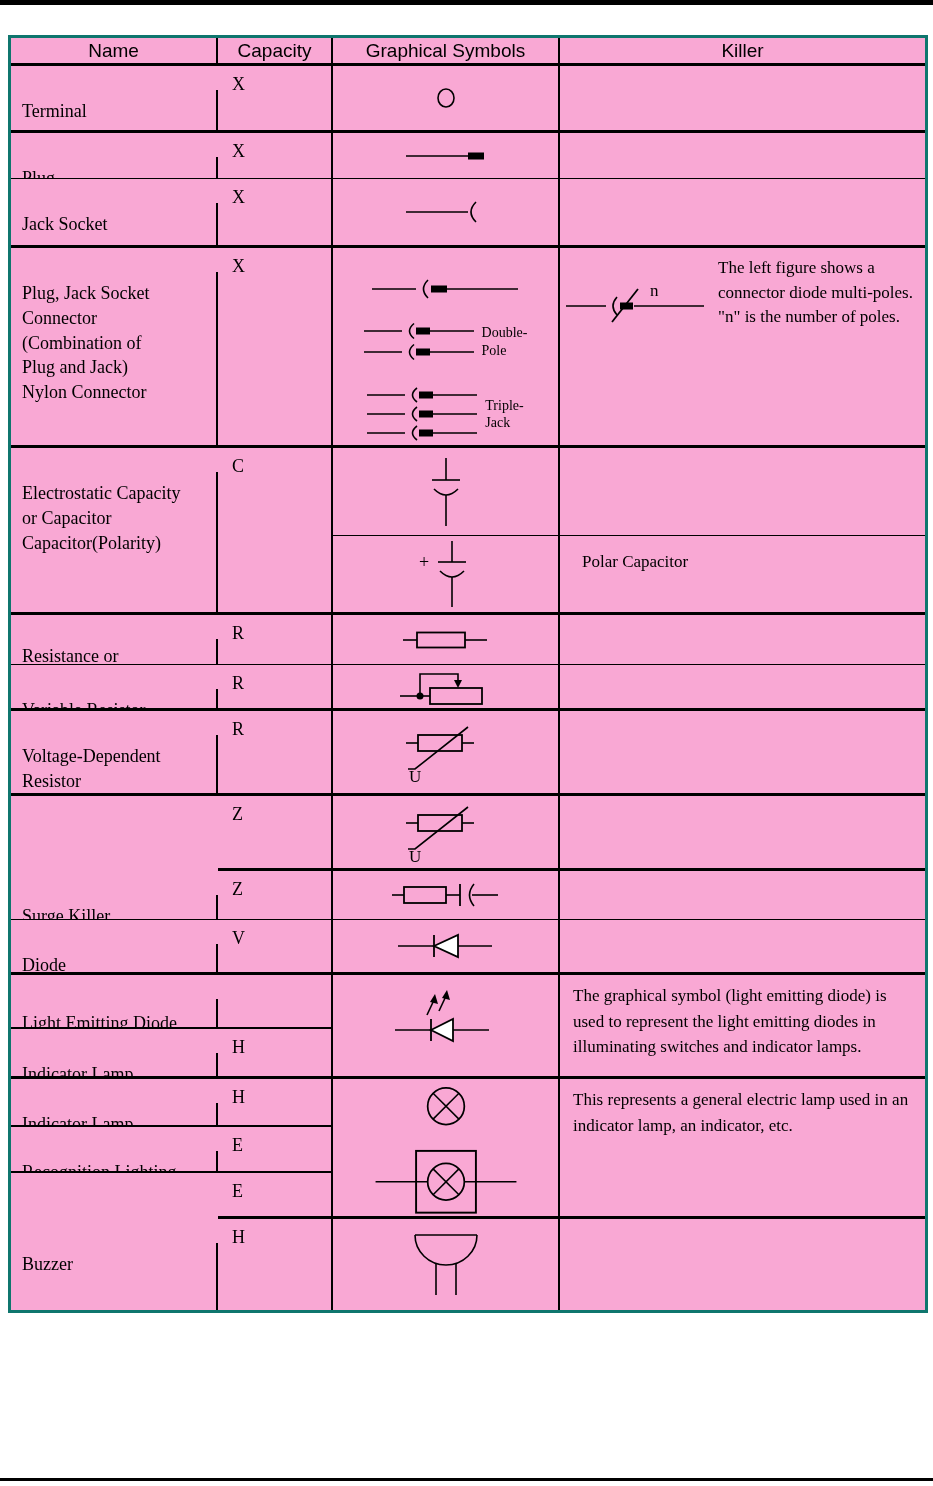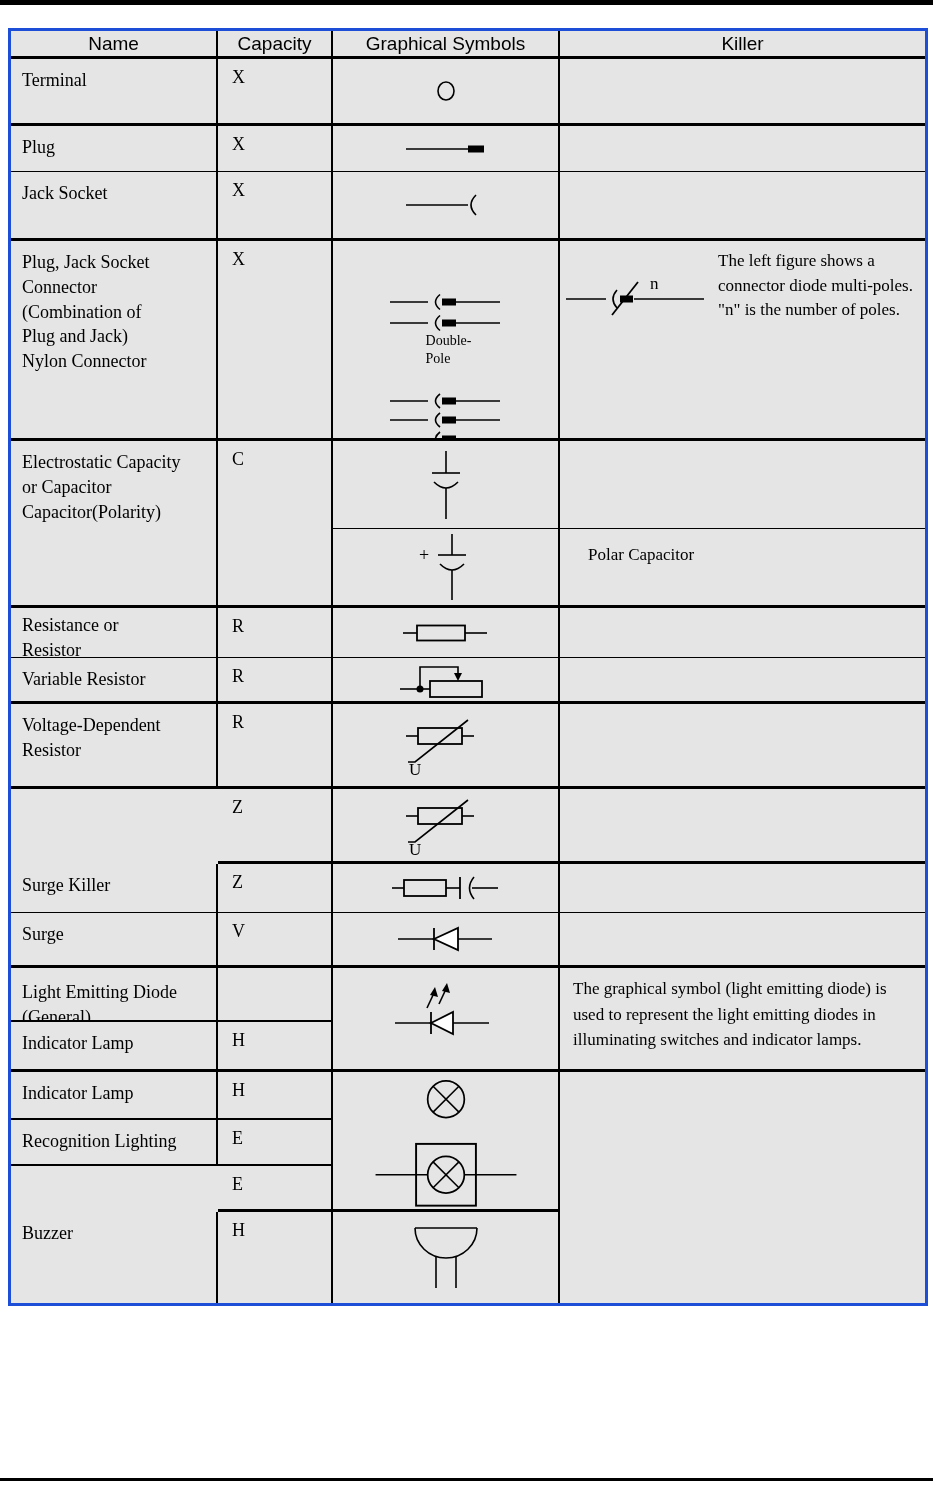--- a/index.html
+++ b/index.html
@@ -1,44 +1,44 @@
 <!DOCTYPE html>
 <html><head>
 <meta charset="utf-8">
 <style>
   html,body{margin:0;padding:0;background:#fff;}
   .page{position:relative;width:933px;height:1486px;background:#ffffff;overflow:hidden;
         font-family:"Liberation Serif",serif;color:#000;}
   .topline{position:absolute;left:0;top:0;width:933px;height:5px;background:#000;}
   .bottomline{position:absolute;left:0;top:1478px;width:933px;height:3px;background:#000;}
 
-  .tbl{position:absolute;left:8px;top:28px;width:920px;border:3px solid #1d4ed8;background:#e5e5e5;
+  .tbl{position:absolute;left:8px;top:35px;width:920px;border:3px solid #0f766e;background:#f9a8d4;
        box-sizing:border-box;display:grid;
        grid-template-columns:207px 115px 227px 1fr;
        grid-template-rows:28px 67px 46px 69px 200px 88px 79px 50px 46px 85px 75px 49px 55px 54px 50px 48px 46px 46px 91px;}
 
   .c{border-right:2px solid #000;border-bottom:2px solid #000;box-sizing:border-box;
      position:relative;overflow:hidden;}
   .lastcol{border-right:none;}
   .bb1{border-bottom-width:1px;}
   .bb3{border-bottom-width:3px;}
   .bb0{border-bottom:none;}
 
   .hd{display:flex;align-items:center;justify-content:center;
       font-family:"Liberation Sans",sans-serif;font-size:19px;}
-  .nm{padding:9px 6px 0 11px;font-size:18px;line-height:1.38;white-space:pre-line;}
+  .nm{padding:9px 6px 0 11px;font-size:18px;line-height:1.38;white-space:pre-line;margin-top:24px;}
   .sy{padding:8px 0 0 14px;font-size:18px;}
   .gf{display:flex;align-items:center;justify-content:center;}
   .gfcol{display:flex;flex-direction:column;align-items:center;justify-content:flex-start;}
   .rm{font-size:17px;line-height:1.5;padding:8px 12px 0 13px;}
   .ml{white-space:pre-line;}
 
   svg{display:block;}
   .sym-stroke{stroke:#000;stroke-width:1.6;fill:none;}
-  .pole-group{display:flex;flex-direction:column;align-items:center;}
+  .pole-group{display:flex;flex-direction:row;align-items:center;}
   .pole-stack{display:flex;flex-direction:column;gap:3px;}
   .pole-label{font-size:14px;line-height:1.25;white-space:pre-line;margin-left:6px;}
   .svgtext{font-family:"Liberation Serif",serif;fill:#000;}
 
   .conn-remark{position:relative;height:100%;}
   .conn-fig{position:absolute;left:6px;top:34px;}
   .conn-text{position:absolute;left:158px;top:8px;width:202px;font-size:17px;line-height:1.45;}
 </style>
 </head>
 <body>
@@ -174,21 +174,21 @@
     <div class="c bb1 lastcol" style="grid-area:6/4"></div>
     <div class="c gf bb3" style="grid-area:7/3">
       <svg width="56" height="66" viewBox="0 0 56 66">
         <text x="1" y="27" font-size="18" class="svgtext">+</text>
         <line x1="34" y1="0" x2="34" y2="21" class="sym-stroke"></line>
         <line x1="20" y1="21" x2="48" y2="21" class="sym-stroke"></line>
         <path d="M22,30 Q34,42 46,30" class="sym-stroke"></path>
         <line x1="34" y1="36" x2="34" y2="66" class="sym-stroke"></line>
       </svg>
     </div>
-    <div class="c rm bb3 lastcol" style="grid-area:7/4;padding-top:13px;padding-left:28px">Polar Capacitor</div>
+    <div class="c rm bb3 lastcol" style="grid-area:7/4;padding-top:13px;padding-left:22px">Polar Capacitor</div>
 
     <div class="c nm ml bb1" style="grid-area:8/1;padding-top:5px">Resistance or
 Resistor</div>
     <div class="c sy bb1" style="grid-area:8/2">R</div>
     <div class="c gf bb1" style="grid-area:8/3">
       <svg width="86" height="20" viewBox="0 0 86 20">
         <line x1="0" y1="10" x2="14" y2="10" class="sym-stroke"></line>
         <rect x="14" y="2.5" width="48" height="15" fill="none" stroke="#000" stroke-width="1.8"></rect>
         <line x1="62" y1="10" x2="84" y2="10" class="sym-stroke"></line>
       </svg>
@@ -241,21 +241,21 @@
         <line x1="0" y1="14" x2="12" y2="14" class="sym-stroke"></line>
         <rect x="12" y="6" width="42" height="16" fill="none" stroke="#000" stroke-width="1.8"></rect>
         <line x1="54" y1="14" x2="68" y2="14" class="sym-stroke"></line>
         <line x1="68" y1="3" x2="68" y2="25" stroke="#000" stroke-width="1.8"></line>
         <path d="M82,3 Q73,14 82,25" class="sym-stroke"></path>
         <line x1="80" y1="14" x2="106" y2="14" class="sym-stroke"></line>
       </svg>
     </div>
     <div class="c bb1 lastcol" style="grid-area:12/4"></div>
 
-    <div class="c nm ml bb3" style="grid-area:13/1">Surge</div>
+    <div class="c nm ml bb3" style="grid-area:13/1">Diode</div>
     <div class="c sy bb3" style="grid-area:13/2">V</div>
     <div class="c gf bb3" style="grid-area:13/3">
       <svg width="96" height="30" viewBox="0 0 96 30">
         <line x1="0" y1="15" x2="94" y2="15" class="sym-stroke"></line>
         <line x1="36" y1="4" x2="36" y2="26" stroke="#000" stroke-width="1.8"></line>
         <polygon points="36,15 60,4 60,26" fill="#fff" stroke="#000" stroke-width="1.8"></polygon>
       </svg>
     </div>
     <div class="c bb3 lastcol" style="grid-area:13/4"></div>
 
@@ -290,20 +290,21 @@
       </svg>
       <svg width="150" height="70" viewBox="0 0 150 70" style="margin-top:21px">
         <rect x="44" y="3" width="62" height="64" fill="none" stroke="#000" stroke-width="2"></rect>
         <circle cx="75" cy="35" r="19" fill="none" stroke="#000" stroke-width="1.8"></circle>
         <line x1="61.6" y1="21.6" x2="88.4" y2="48.4" class="sym-stroke"></line>
         <line x1="88.4" y1="21.6" x2="61.6" y2="48.4" class="sym-stroke"></line>
         <line x1="2" y1="35" x2="56" y2="35" class="sym-stroke"></line>
         <line x1="94" y1="35" x2="148" y2="35" class="sym-stroke"></line>
       </svg>
     </div>
+    <div class="c rm bb3 lastcol" style="grid-area:16/4/19/5">This represents a general electric lamp used in an indicator lamp, an indicator, etc.</div>
 
     <div class="c nm ml bb0" style="grid-area:19/1">Buzzer</div>
     <div class="c sy bb0" style="grid-area:19/2">H</div>
     <div class="c gfcol bb0" style="grid-area:19/3">
       <svg width="66" height="64" viewBox="0 0 66 64" style="margin-top:14px">
         <line x1="2" y1="2" x2="64" y2="2" class="sym-stroke"></line>
         <path d="M2,2 A31,30 0 0 0 64,2" fill="none" stroke="#000" stroke-width="1.6"></path>
         <line x1="23" y1="31" x2="23" y2="62" class="sym-stroke"></line>
         <line x1="43" y1="30" x2="43" y2="62" class="sym-stroke"></line>
       </svg>

